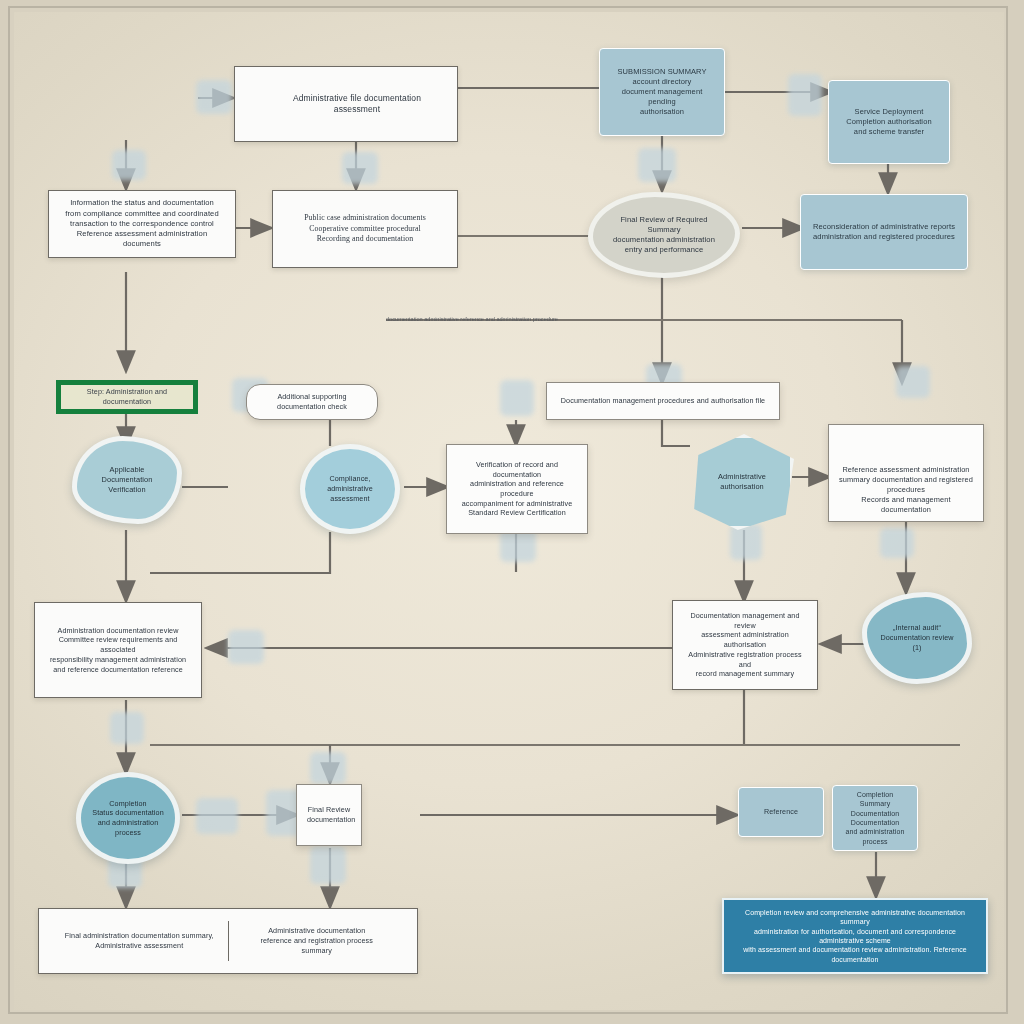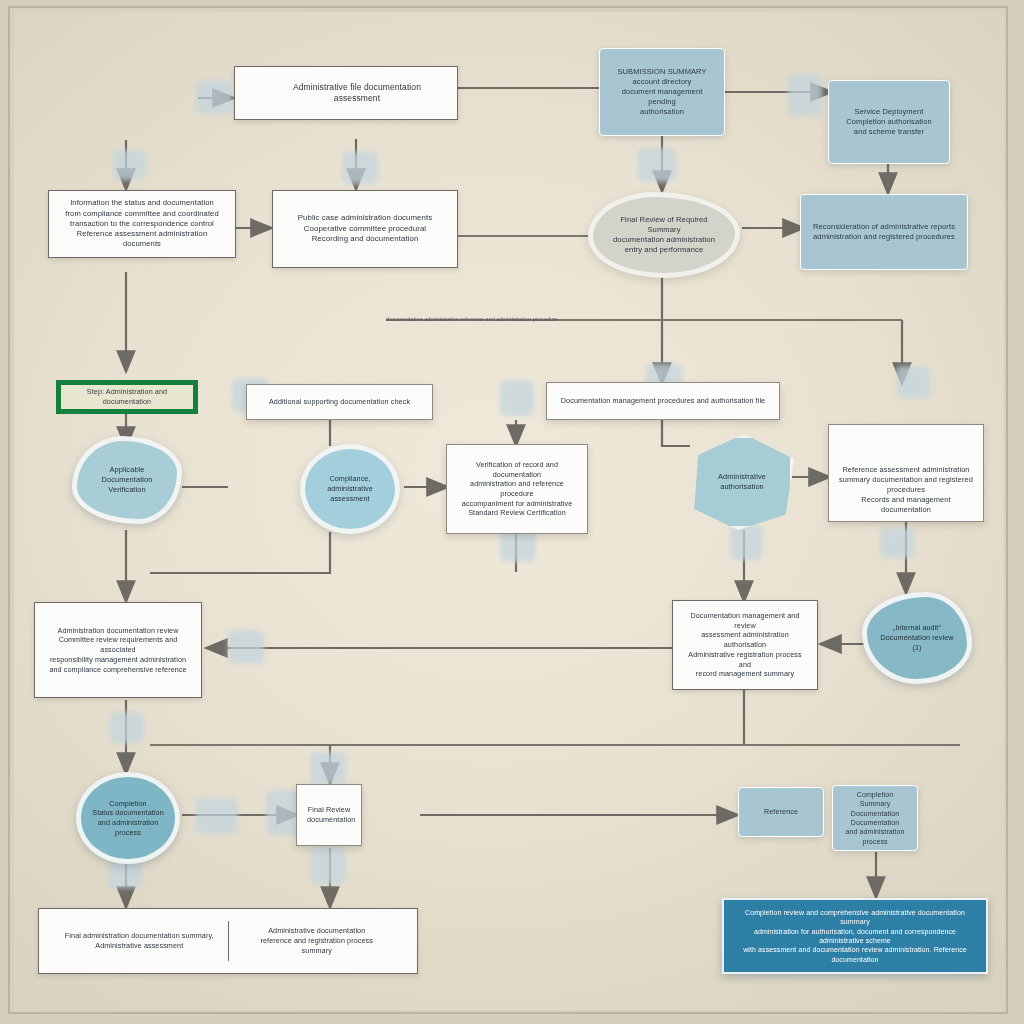--- a/index.html
+++ b/index.html
@@ -259,21 +259,21 @@
   <div class="ghost" style="left:880px;top:528px;width:34px;height:30px;border-radius:6px;"></div>
   <div class="ghost" style="left:228px;top:630px;width:36px;height:34px;border-radius:6px;"></div>
   <div class="ghost" style="left:110px;top:712px;width:34px;height:32px;border-radius:6px;"></div>
   <div class="ghost" style="left:310px;top:752px;width:36px;height:32px;border-radius:6px;"></div>
   <div class="ghost" style="left:196px;top:798px;width:42px;height:36px;border-radius:6px;"></div>
   <div class="ghost" style="left:266px;top:790px;width:40px;height:46px;border-radius:6px;"></div>
   <div class="ghost" style="left:310px;top:846px;width:36px;height:38px;border-radius:6px;"></div>
   <div class="ghost" style="left:108px;top:854px;width:34px;height:34px;border-radius:6px;"></div>
 
 
-  <div class="node proc" style="left:234px;top:66px;width:224px;height:54px;font-size:8.5px;padding-left:32px;">
+  <div class="node proc" style="left:234px;top:66px;width:224px;height:76px;font-size:8.5px;padding-left:32px;">
     <span>
       <span>Administrative file documentation</span>
       <span>assessment</span>
     </span>
   </div>
 
   <div class="node blue" style="left:599px;top:48px;width:126px;height:88px;font-size:7.5px;">
     <span>
       <span>SUBMISSION SUMMARY</span>
       <span>account directory</span>
@@ -292,21 +292,21 @@
 
   <div class="node proc" style="left:48px;top:190px;width:188px;height:68px;font-size:7.6px;">
     <span>
       <span>Information the status and documentation</span>
       <span>from compliance committee and coordinated</span>
       <span>transaction to the correspondence control</span>
       <span>Reference assessment administration documents</span>
     </span>
   </div>
 
-  <div class="node proc" style="left:272px;top:190px;width:186px;height:78px;font-size:7.8px;">
+  <div class="node proc" style="left:272px;top:190px;width:186px;height:78px;font-size:7.8px;font-family:Liberation Serif, serif;">
     <span>
       <span>Public case administration documents</span>
       <span>Cooperative committee procedural</span>
       <span>Recording and documentation</span>
     </span>
   </div>
 
   <div class="node greyblob" style="left:588px;top:192px;width:152px;height:86px;font-size:7.6px;">
     <span>
       <span>Final Review of Required Summary</span>
@@ -324,21 +324,21 @@
 
   <div class="edge-label" style="left:386px;top:316px;width:210px;font-size:5.6px;">
     <span>documentation administrative reference</span>
     <span>and administration procedure</span>
   </div>
 
   <div class="node cream" style="left:56px;top:380px;width:142px;height:34px;font-size:7.2px;">
     <span>Step: Administration and documentation</span>
   </div>
 
-  <div class="node proc-soft" style="left:246px;top:384px;width:187px;height:36px;font-size:7.2px;">
+  <div class="node proc-soft" style="left:246px;top:384px;width:132px;height:36px;font-size:7.2px;border-radius:14px;">
     <span>Additional supporting documentation check</span>
   </div>
 
   <div class="node proc-soft" style="left:546px;top:382px;width:234px;height:38px;font-size:7.2px;">
     <span>Documentation management procedures and authorisation file</span>
   </div>
 
   <div class="node proc-soft" style="left:828px;top:424px;width:156px;height:98px;font-size:7.4px;align-items:flex-end;">
     <span>
       <span>Reference assessment administration</span>
@@ -377,21 +377,21 @@
       <span>Administrative</span>
       <span>authorisation</span>
     </span>
   </div>
 
   <div class="node proc" style="left:34px;top:602px;width:168px;height:96px;font-size:7.2px;">
     <span>
       <span>Administration documentation review</span>
       <span>Committee review requirements and associated</span>
       <span>responsibility management administration</span>
-      <span>and compliance comprehensive reference</span>
+      <span>and reference documentation reference</span>
     </span>
   </div>
 
   <div class="node proc" style="left:672px;top:600px;width:146px;height:90px;font-size:7.2px;">
     <span>
       <span>Documentation management and review</span>
       <span>assessment administration authorisation</span>
       <span>Administrative registration process and</span>
       <span>record management summary</span>
     </span>

